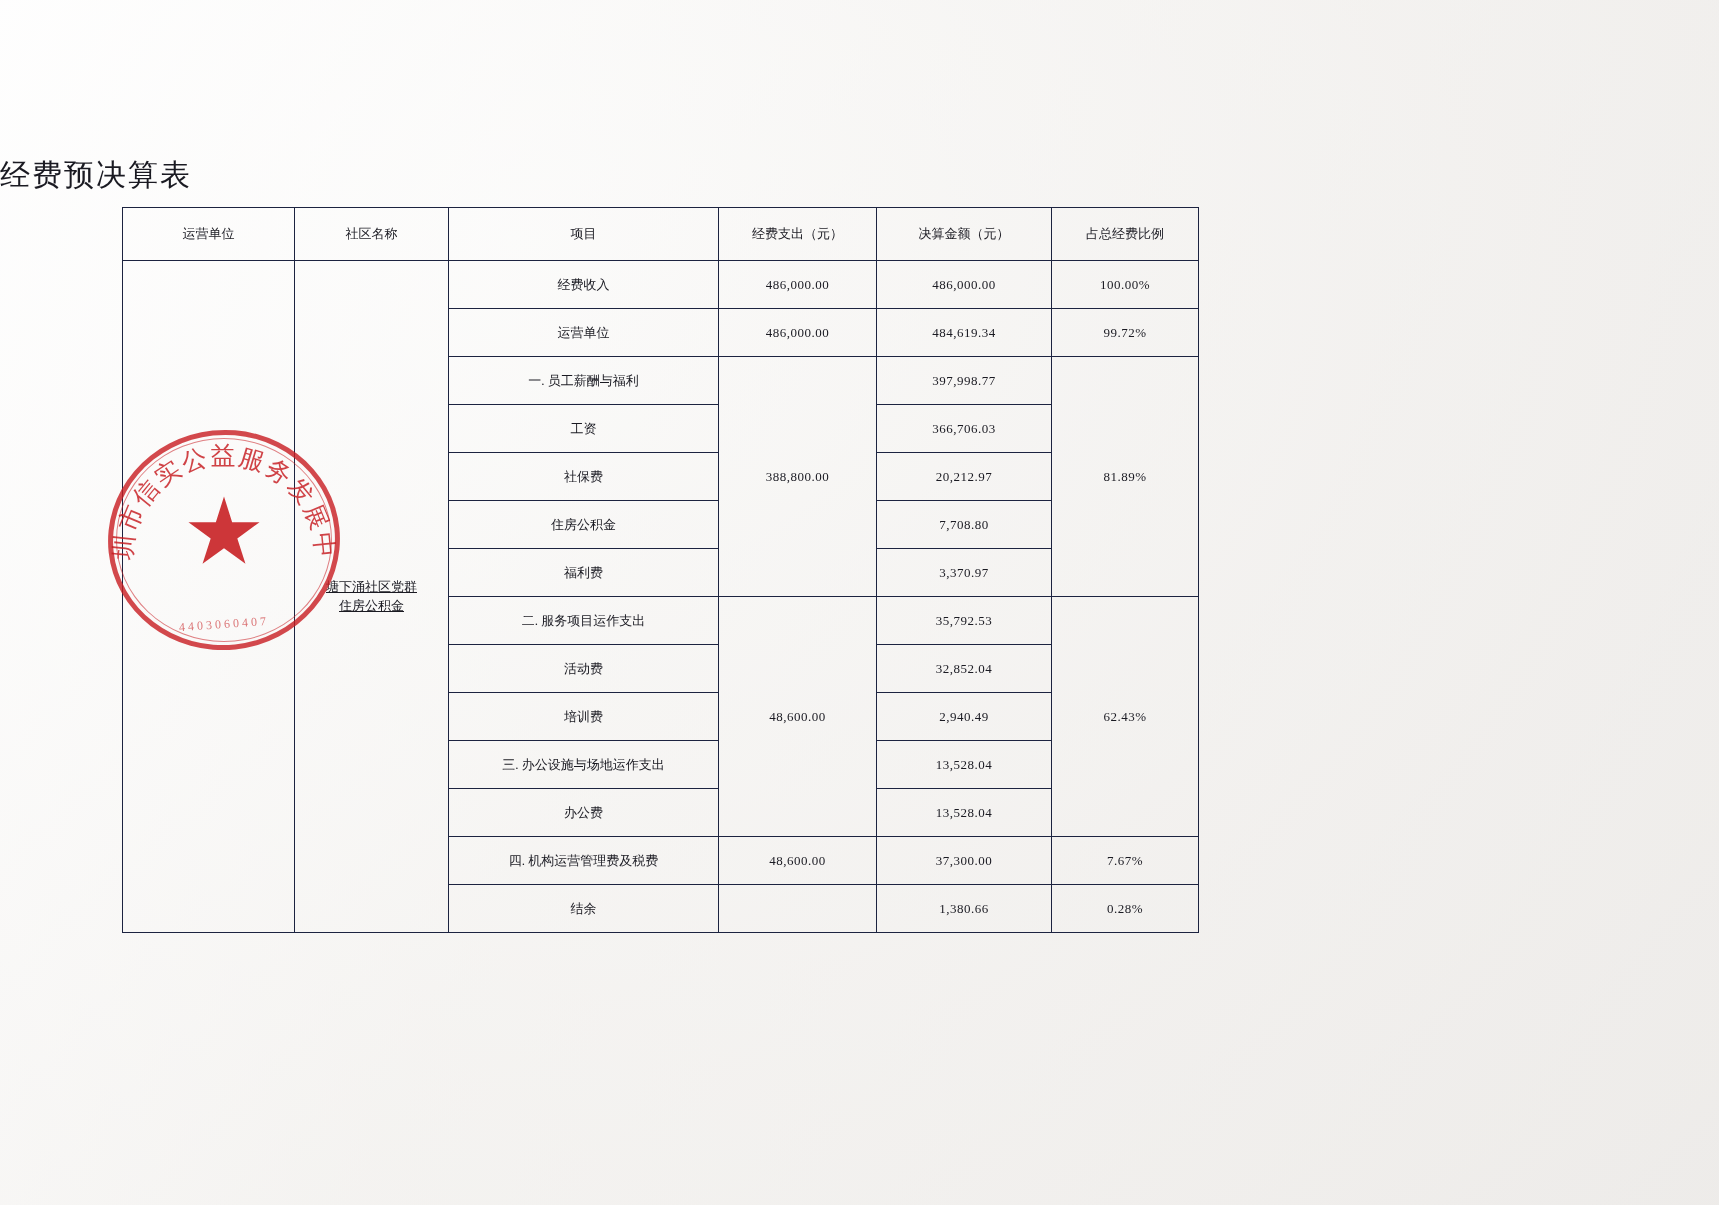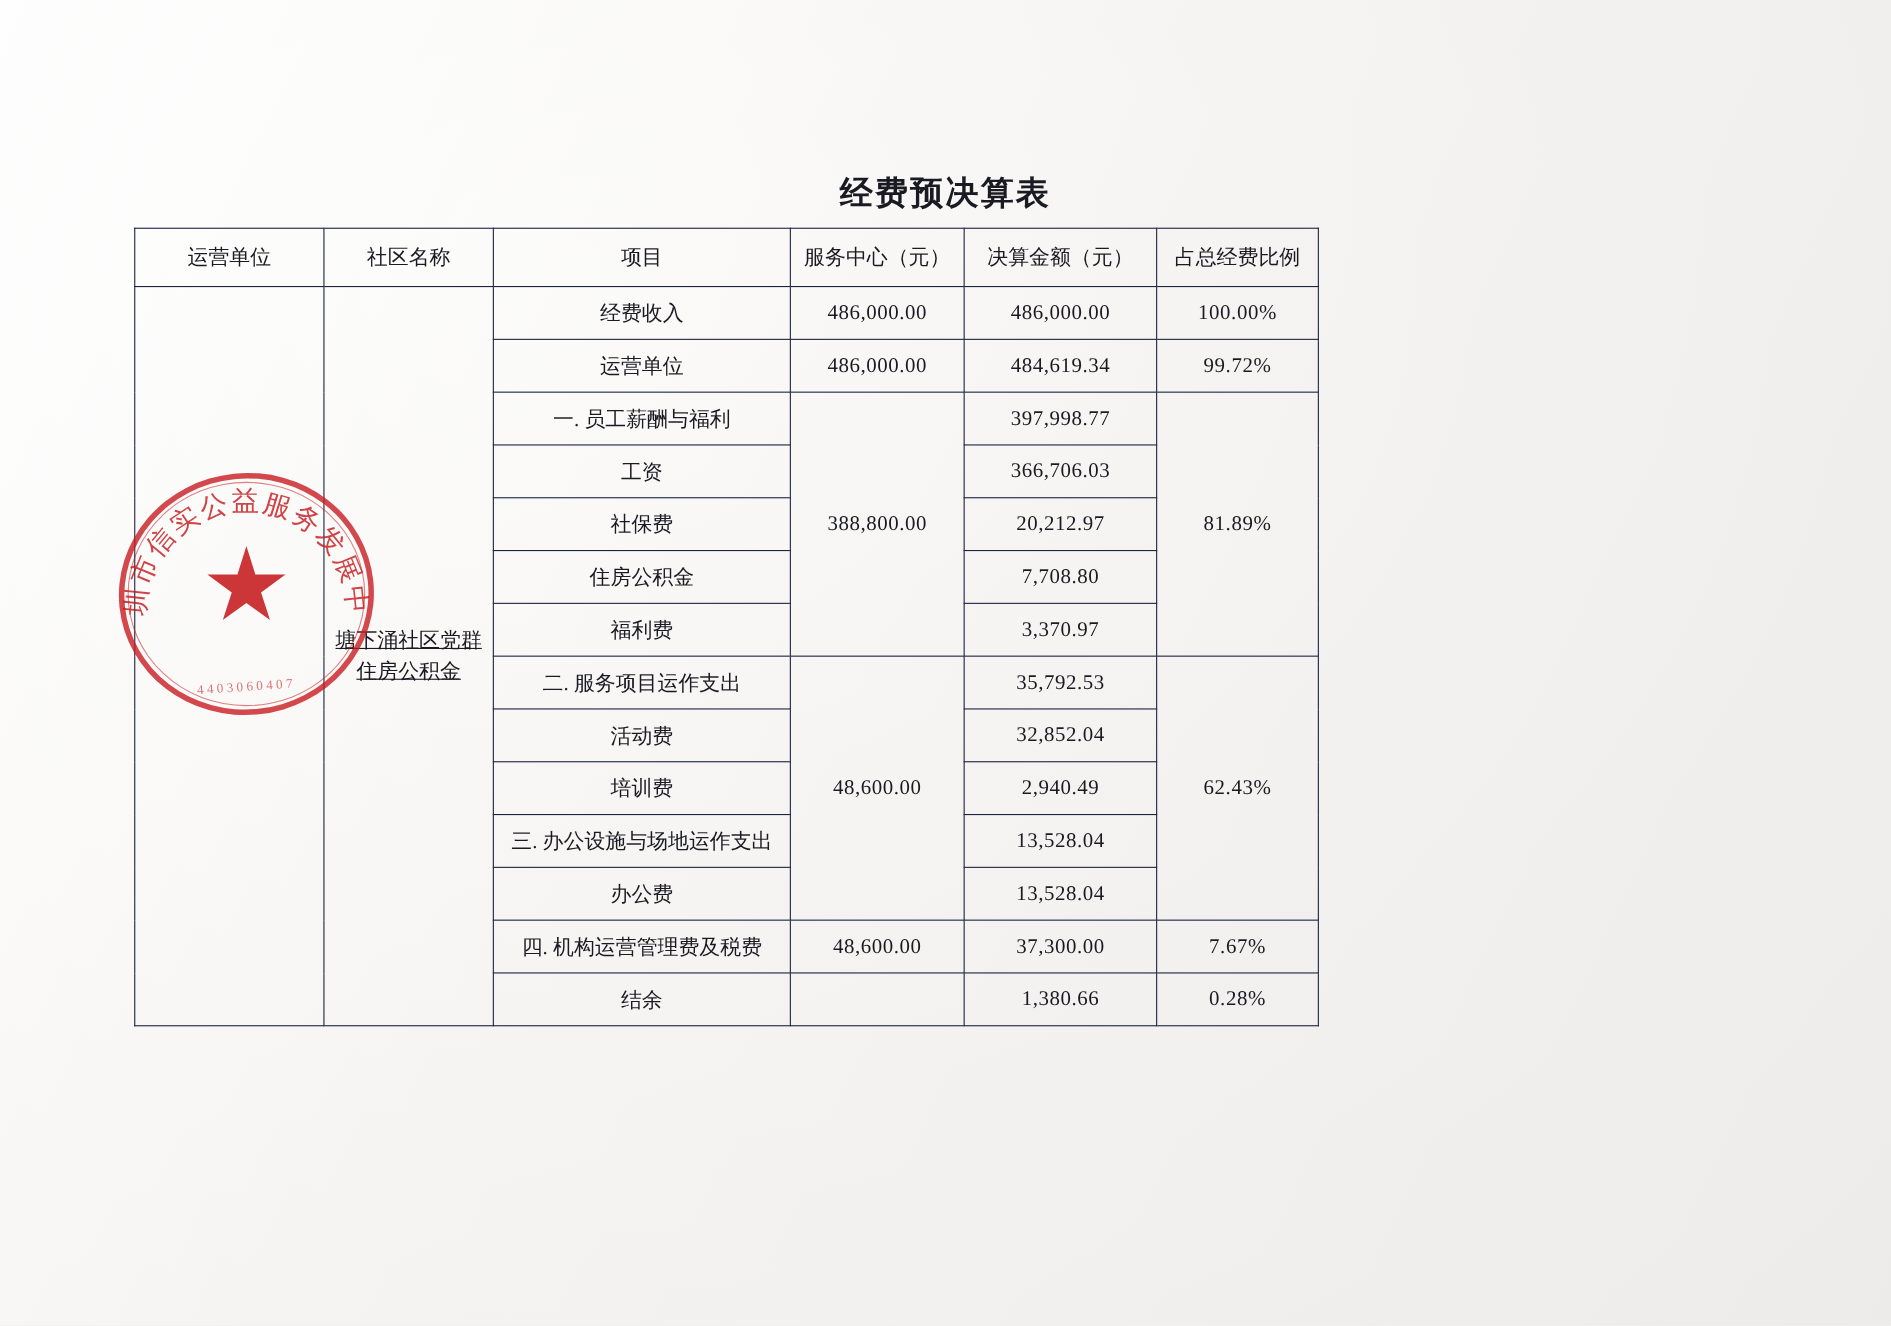--- a/index.html
+++ b/index.html
@@ -21,41 +21,40 @@
     inset: 0;
     background:
       linear-gradient(115deg, rgba(255,255,255,0.85) 0%, rgba(246,245,243,0.6) 40%, rgba(238,236,234,0.75) 100%),
       radial-gradient(ellipse at 30% 20%, #ffffff 0%, #f4f2f0 55%, #eceae7 100%);
   }
   .doc-title {
     position: absolute;
     left: 0;
     right: 0;
     top: 155px;
-    text-align: center;
     font-size: 30px;
     letter-spacing: 2px;
-    font-weight: 700;
+    font-weight: 400;
   }
   .table-wrap {
     position: absolute;
     left: 122px;
     top: 207px;
     width: 1076px;
   }
   table.budget {
     border-collapse: collapse;
     width: 100%;
     table-layout: fixed;
     background: transparent;
   }
   table.budget td, table.budget th {
     border: 1.4px solid #1c2340;
     height: 47px;
-    font-size: 19px;
+    font-size: 13px;
     font-weight: 400;
     text-align: center;
     vertical-align: middle;
     padding: 0 4px;
     background: transparent;
   }
   table.budget th {
     font-weight: 400;
     height: 52px;
   }
@@ -156,21 +155,21 @@
           <col class="col-item">
         <col class="col-budget">
           <col class="col-final">
           <col class="col-pct">
       </colgroup>
       <thead>
         <tr>
           <th>运营单位</th>
           <th>社区名称</th>
           <th>项目</th>
-          <th>服务中心（元）</th>
+          <th>经费支出（元）</th>
           <th>决算金额（元）</th>
           <th>占总经费比例</th>
         </tr>
       </thead>
       <tbody>
 
         <tr>
           <td class="cell-unit" rowspan="14"></td>
           <td class="cell-comm" rowspan="14">
             <span>塘下涌社区党群</span>

